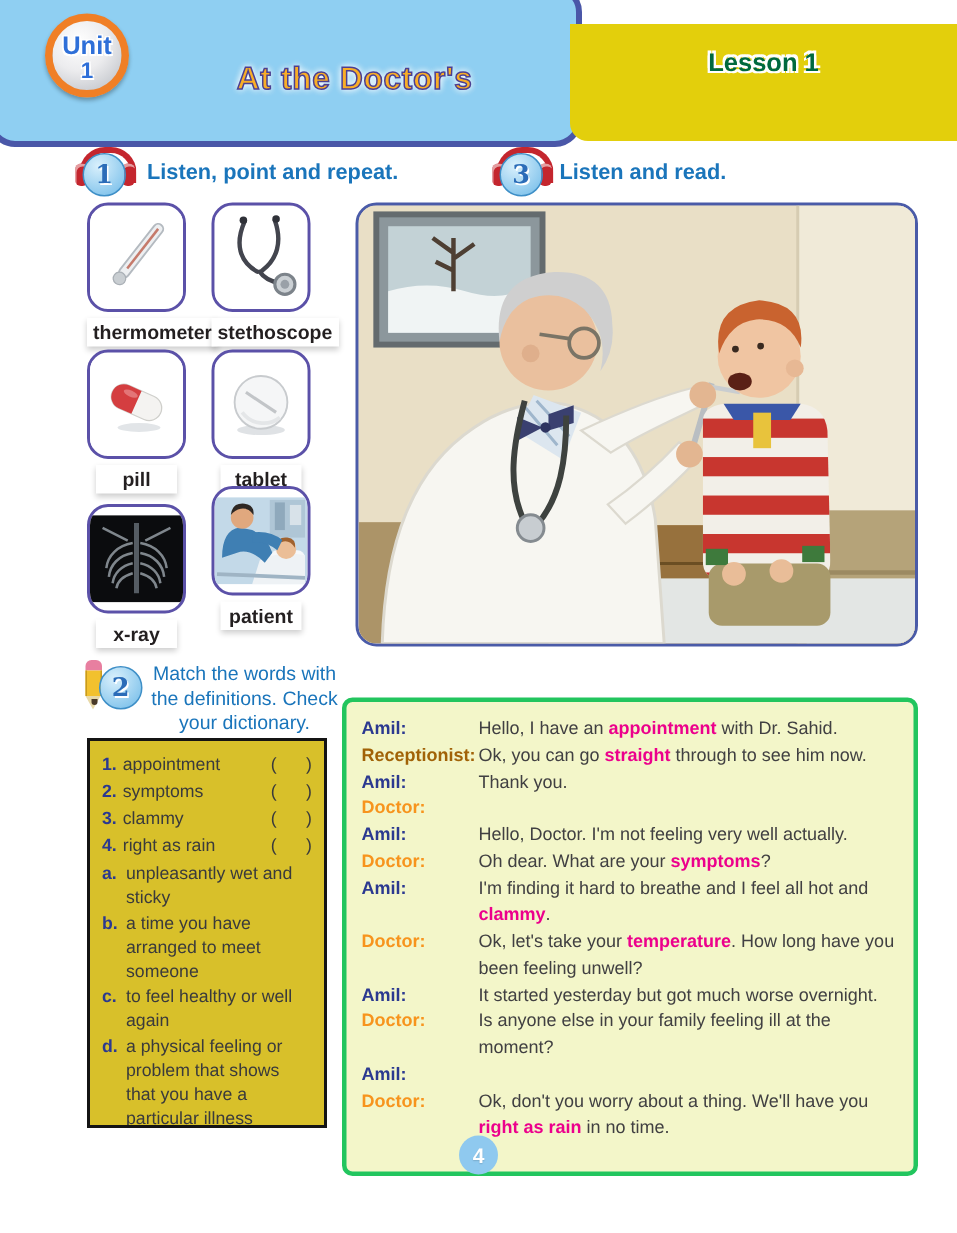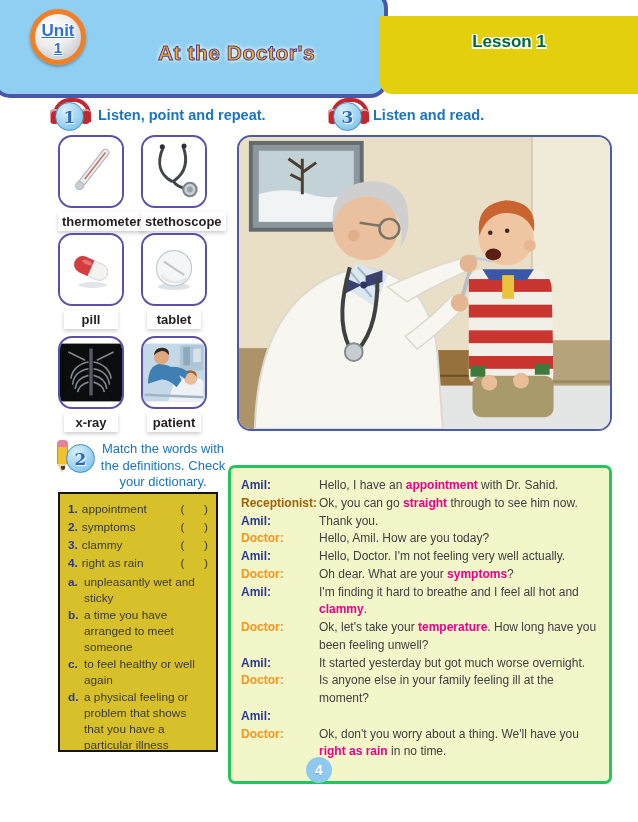--- a/index.html
+++ b/index.html
@@ -7,21 +7,21 @@
         font-family:"Liberation Sans",sans-serif;}
 
   
   .hdr-left{position:absolute;left:-8px;top:-10px;width:388px;height:100px;
     background:#8FCFF2;border:4px solid #4A57A8;border-radius:18px;}
   .unit-badge{position:absolute;left:34px;top:15px;width:56px;height:56px;border-radius:50%;
     background:radial-gradient(circle at 38% 30%,#ffffff 0%,#ececee 45%,#b6bac1 100%);
     border:5px solid #F07F26;box-shadow:0 2px 3px rgba(0,0,0,.3);
     text-align:center;color:#2E6FD8;font-weight:bold;line-height:1.05;padding-top:8px;
     box-sizing:border-box;
-    text-shadow:-1px -1px 0 #fff,1px -1px 0 #fff,-1px 1px 0 #fff,1px 1px 0 #fff;text-decoration:underline;}
+    text-shadow:-1px -1px 0 #fff,1px -1px 0 #fff,-1px 1px 0 #fff,1px 1px 0 #fff;}
   .unit-badge .u1{font-size:17px;display:block;}
   .unit-badge .u2{font-size:15px;display:block;}
   .unit-title{position:absolute;left:118px;top:47px;width:245px;text-align:center;
     font-size:21px;font-weight:bold;color:#F9AE27;letter-spacing:.5px;
     -webkit-text-stroke:1px #4B3F92;text-shadow:0 0 5px #ffffff,0 0 5px #ffffff;}
   .hdr-right{position:absolute;left:380px;top:16px;width:258px;height:78px;
     background:#E3CF0C;border-radius:0 0 0 12px;text-align:center;padding-top:16px;box-sizing:border-box;}
   .lesson-title{font-size:17px;font-weight:bold;color:#00693E;
     text-shadow:-1.5px -1.5px 0 #fff,1.5px -1.5px 0 #fff,-1.5px 1.5px 0 #fff,1.5px 1.5px 0 #fff;}
   .lesson-sub{font-size:16px;font-weight:bold;color:#2B3990;margin-top:3px;
@@ -184,21 +184,21 @@
               <path d="M40,30 C51,32 58,39 59,49"></path>
               <path d="M34,38 C25,40 19,46 18,54"></path>
               <path d="M40,38 C49,40 55,46 56,54"></path>
               <path d="M34,46 C27,48 22,52 21,58"></path>
               <path d="M40,46 C47,48 52,52 53,58"></path>
             </g>
           </svg>
         </div>
         <div class="vlabel">x-ray</div>
       </div>
-      <div class="vcell" style="left: 141px; top: 336px;">
+      <div class="vcell" style="left: 141px; top: 324px;">
         <div class="vcard">
           <svg viewBox="0 0 74 69">
             <rect width="74" height="69" fill="#C3D9E8"></rect>
             <rect x="44" y="2" width="28" height="30" fill="#AFC6D6"></rect>
             <rect x="48" y="4" width="8" height="22" fill="#8FA9BC"></rect>
             <rect x="60" y="6" width="9" height="16" fill="#D8E2E9"></rect>
             <rect x="44" y="42" width="28" height="14" rx="6" fill="#F6F8FA"></rect>
             <path d="M36,50 Q52,42 72,46 L72,69 L30,69 Z" fill="#EEF2F5"></path>
             <circle cx="57" cy="41" r="8" fill="#EBBE97"></circle>
             <path d="M49,39 Q50,31 58,32 Q65,33 64,40 Q60,34 55,35 Q51,36 49,39 Z" fill="#A0622F"></path>
@@ -341,21 +341,20 @@
       <div class="drow">
         <span class="spk" style="color: #a16207;">Receptionist:</span>
         <span class="txt">Ok, you can go <b class="kw" style="color: rgb(236, 0, 140);">straight</b> through to see him now.</span>
       </div>
       <div class="drow">
         <span class="spk" style="color: rgb(43, 57, 144);">Amil:</span>
         <span class="txt">Thank you.</span>
       </div>
       <div class="drow">
         <span class="spk" style="color: rgb(247, 148, 29);">Doctor:</span>
-        <span class="txt">Hello, Amil. How are you today?</span>
       </div>
       <div class="drow">
         <span class="spk" style="color: rgb(43, 57, 144);">Amil:</span>
         <span class="txt">Hello, Doctor. I'm not feeling very well actually.</span>
       </div>
       <div class="drow">
         <span class="spk" style="color: rgb(247, 148, 29);">Doctor:</span>
         <span class="txt">Oh dear. What are your <b class="kw" style="color: rgb(236, 0, 140);">symptoms</b>?</span>
       </div>
       <div class="drow">

